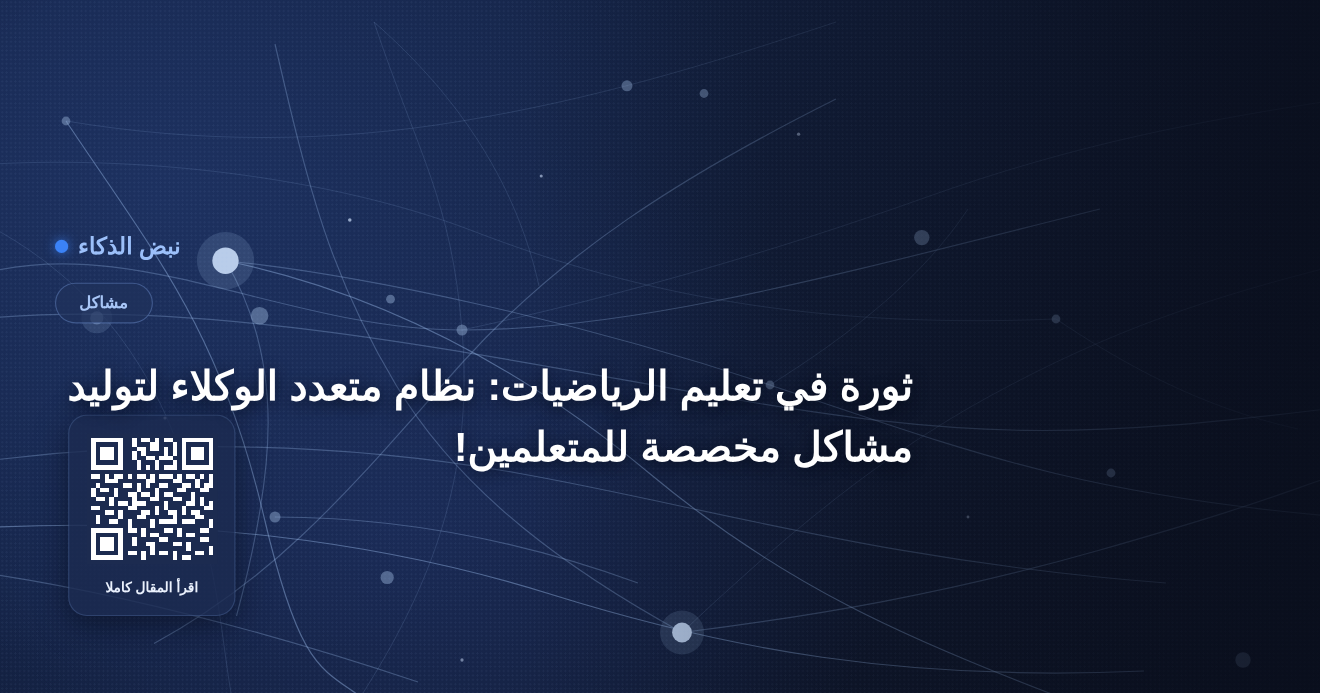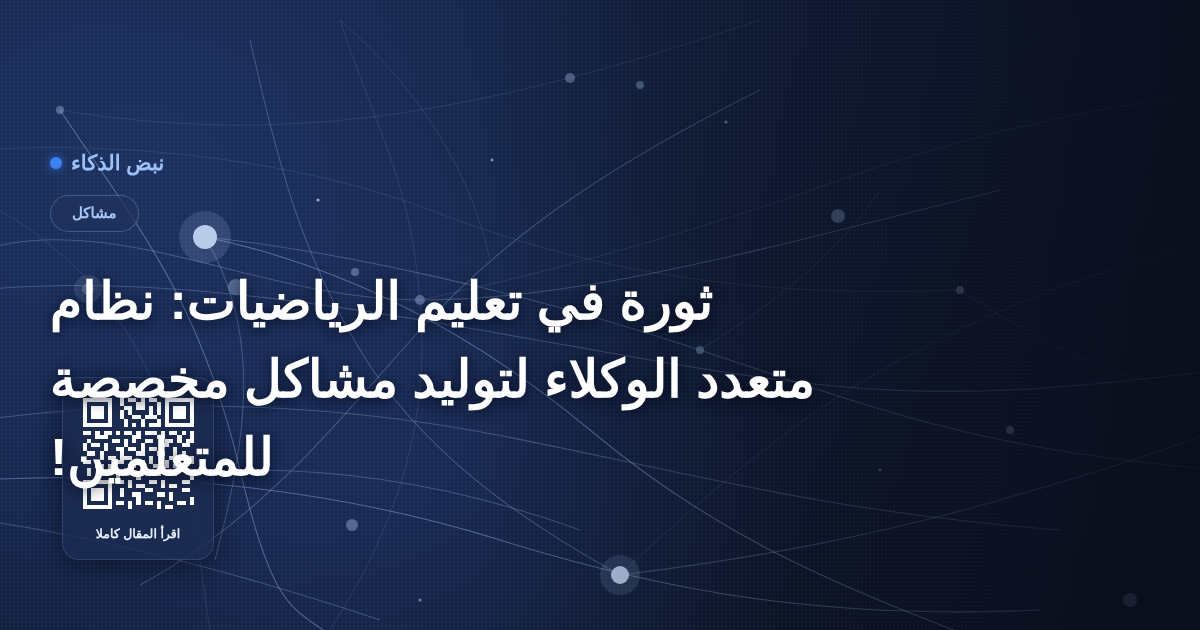--- a/index.html
+++ b/index.html
@@ -42,21 +42,21 @@
     pointer-events:none;
   }
 
   
   .content {
     position:absolute; top:0; right:0;
     width:1150px; height:630px;
     padding:16px 50px 0 0;
     display:flex; flex-direction:column;
     align-items:flex-end; justify-content:center;
-    text-align:left;
+    text-align:right;
   }
 
   .brand {
     display:flex; align-items:center; gap:9px;
     flex-direction:row-reverse;
     font-size:21px; font-weight:bold;
     color:#9cc0fa;
     letter-spacing:.2px;
     margin-bottom:20px;
   }
@@ -72,21 +72,21 @@
     border-radius:20px;
     background:rgba(32,50,92,.72);
     border:1px solid rgba(120,158,226,.38);
     color:#a8c6f7;
     font-size:15px; font-weight:bold;
     margin-bottom:30px;
   }
 
   .title {
     color:#ffffff;
-    font-size:52px;
+    font-size:37px;
     font-weight:bold;
     line-height:1.5;
     max-width:780px;
     text-shadow:0 2px 14px rgba(4,10,24,.75);
   }
 
   
   .qr-card {
     position:absolute;
     left:62px; top:377px;

